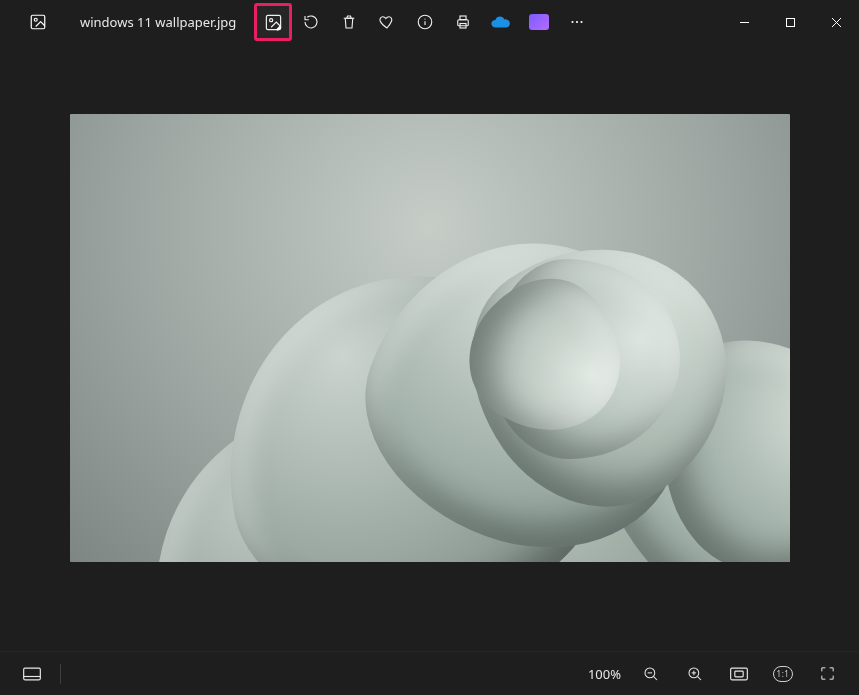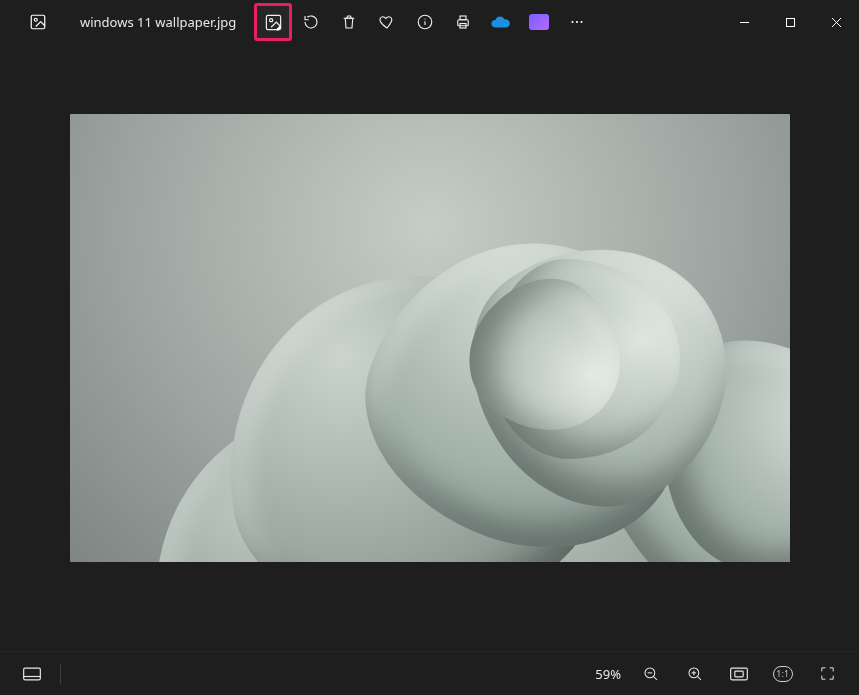--- a/index.html
+++ b/index.html
@@ -271,21 +271,21 @@
     <svg width="20" height="16" viewBox="0 0 24 18">
       <rect x="2" y="2" width="20" height="14" rx="1.5"></rect>
       <line x1="2" y1="12" x2="22" y2="12"></line>
     </svg>
   </div>
 
   <div class="divider"></div>
 
   <div class="spacer"></div>
 
-  <span class="zoom-label">59%</span>
+  <span class="zoom-label">100%</span>
 
   <div class="bbtn">
     <svg width="18" height="18" viewBox="0 0 24 24">
       <circle cx="10.5" cy="10.5" r="6.5"></circle>
       <line x1="15.5" y1="15.5" x2="20" y2="20"></line>
       <line x1="7.5" y1="10.5" x2="13.5" y2="10.5"></line>
     </svg>
   </div>
 
   <div class="bbtn">

